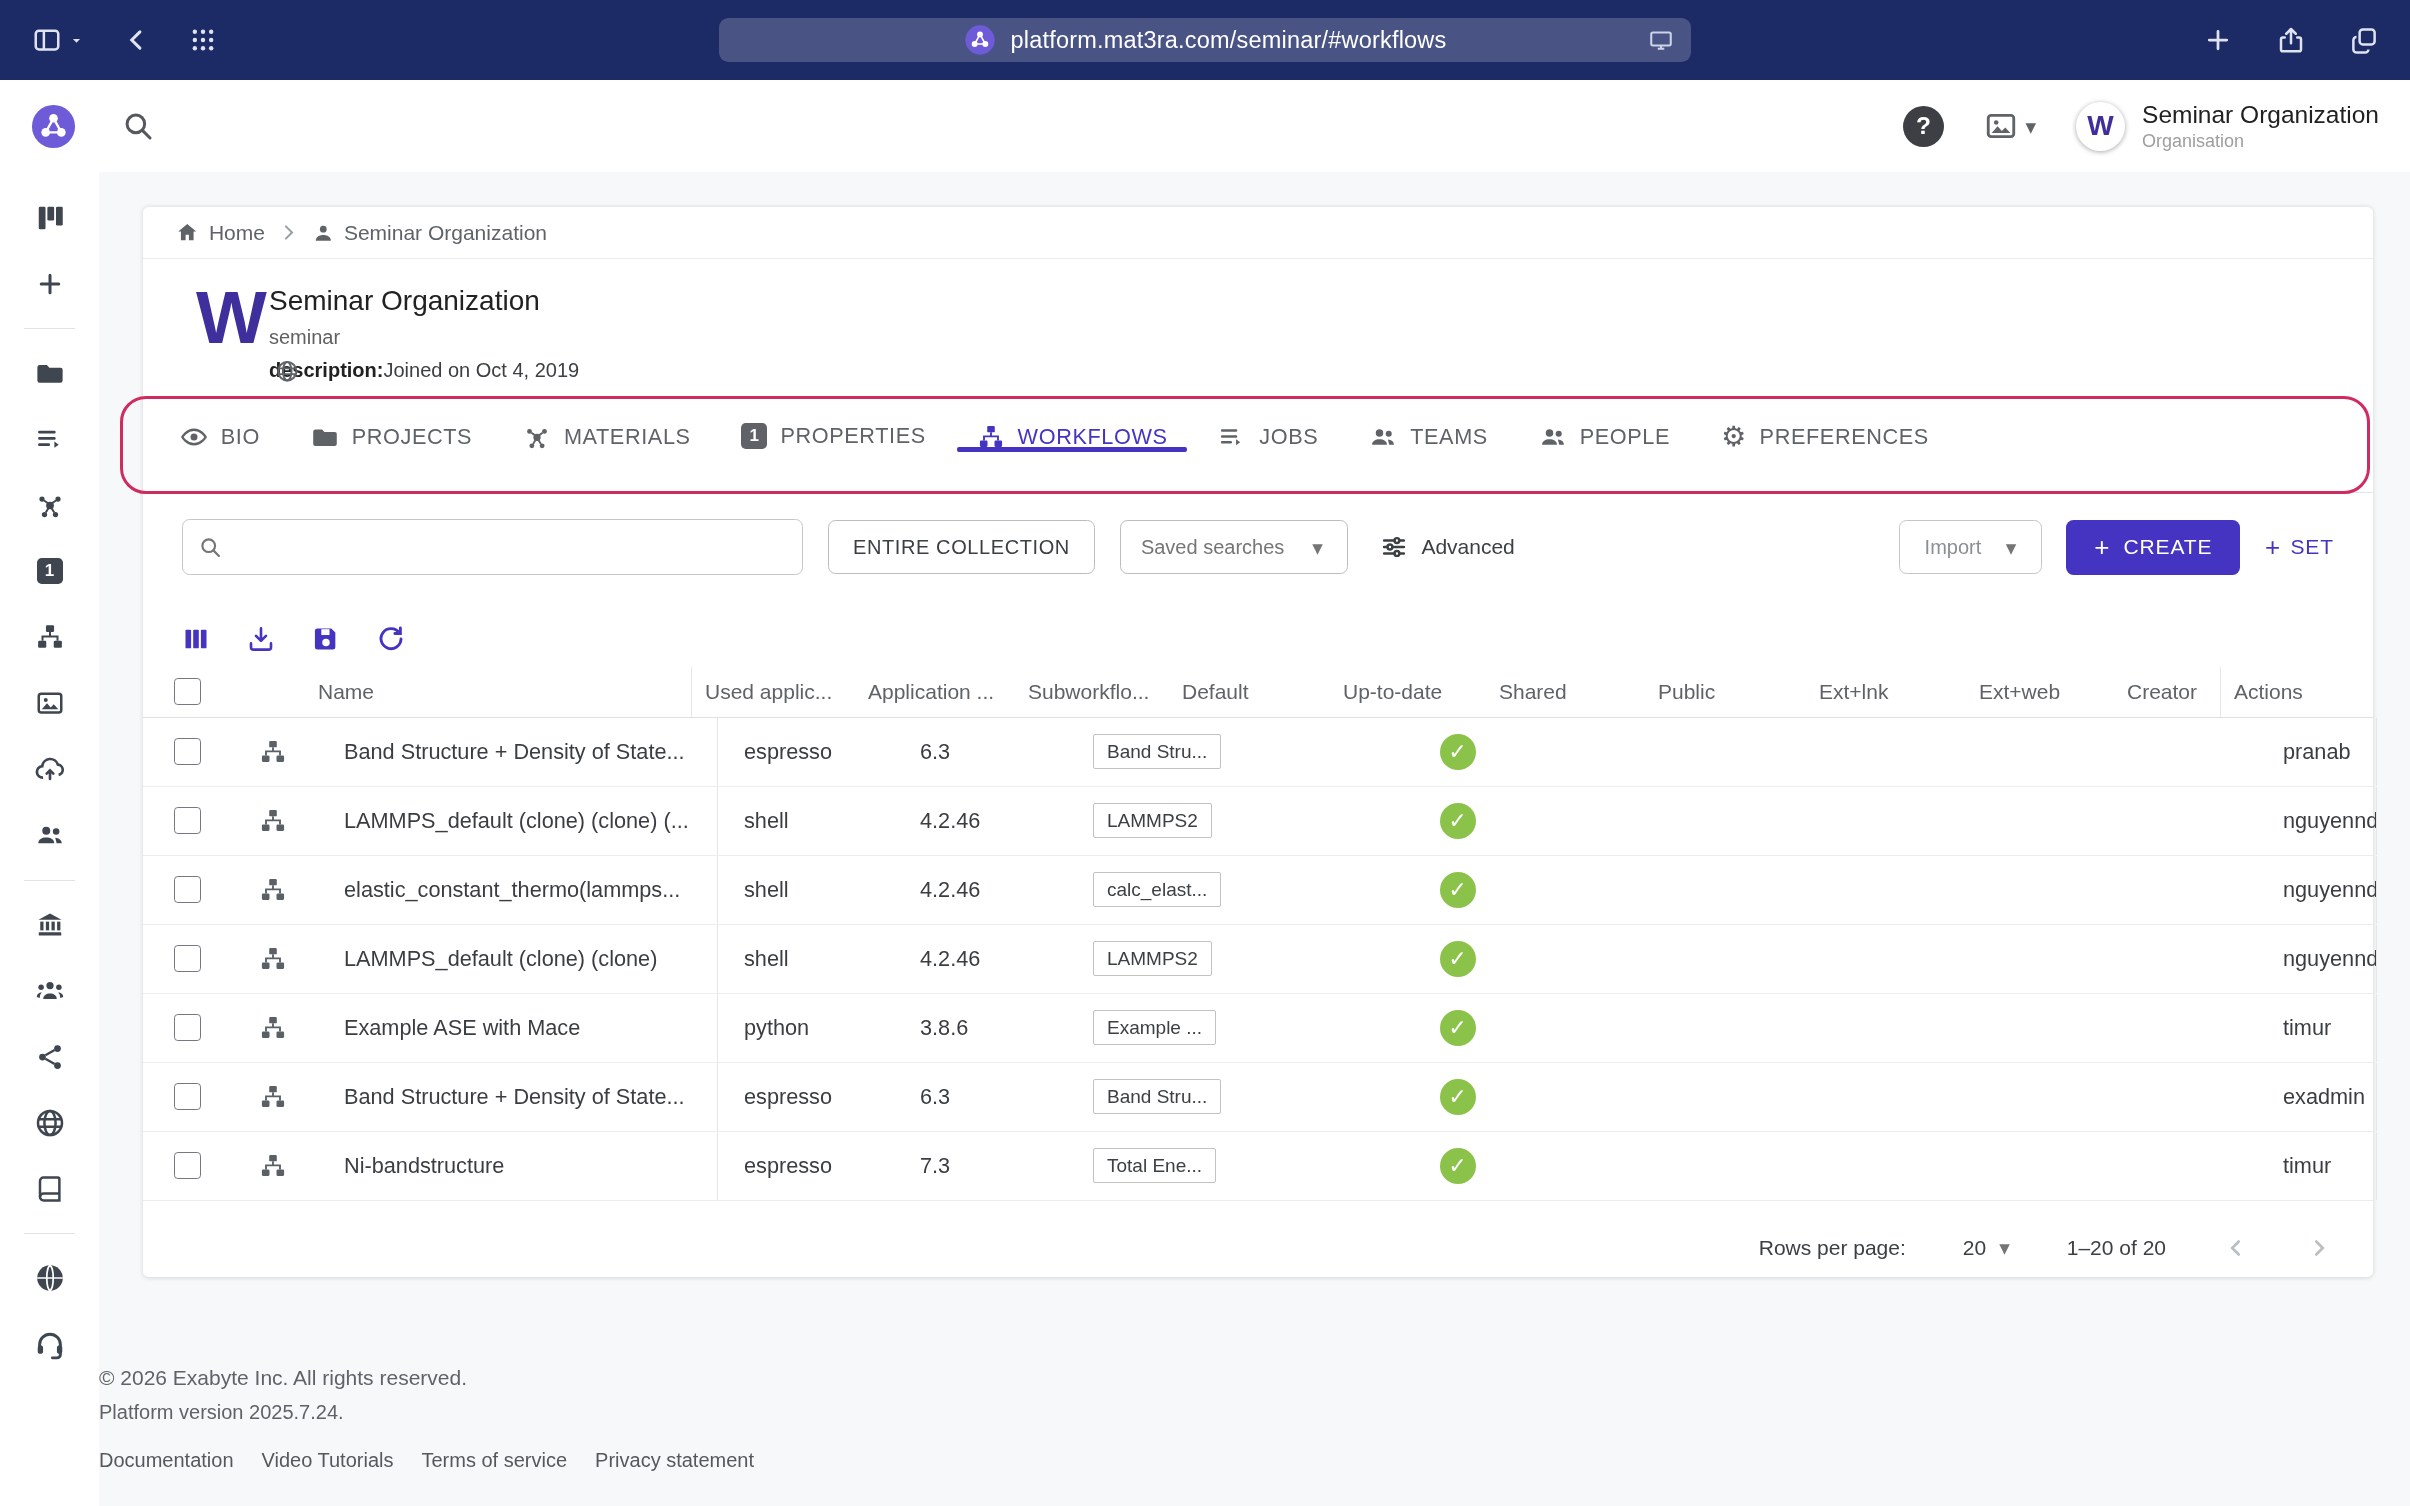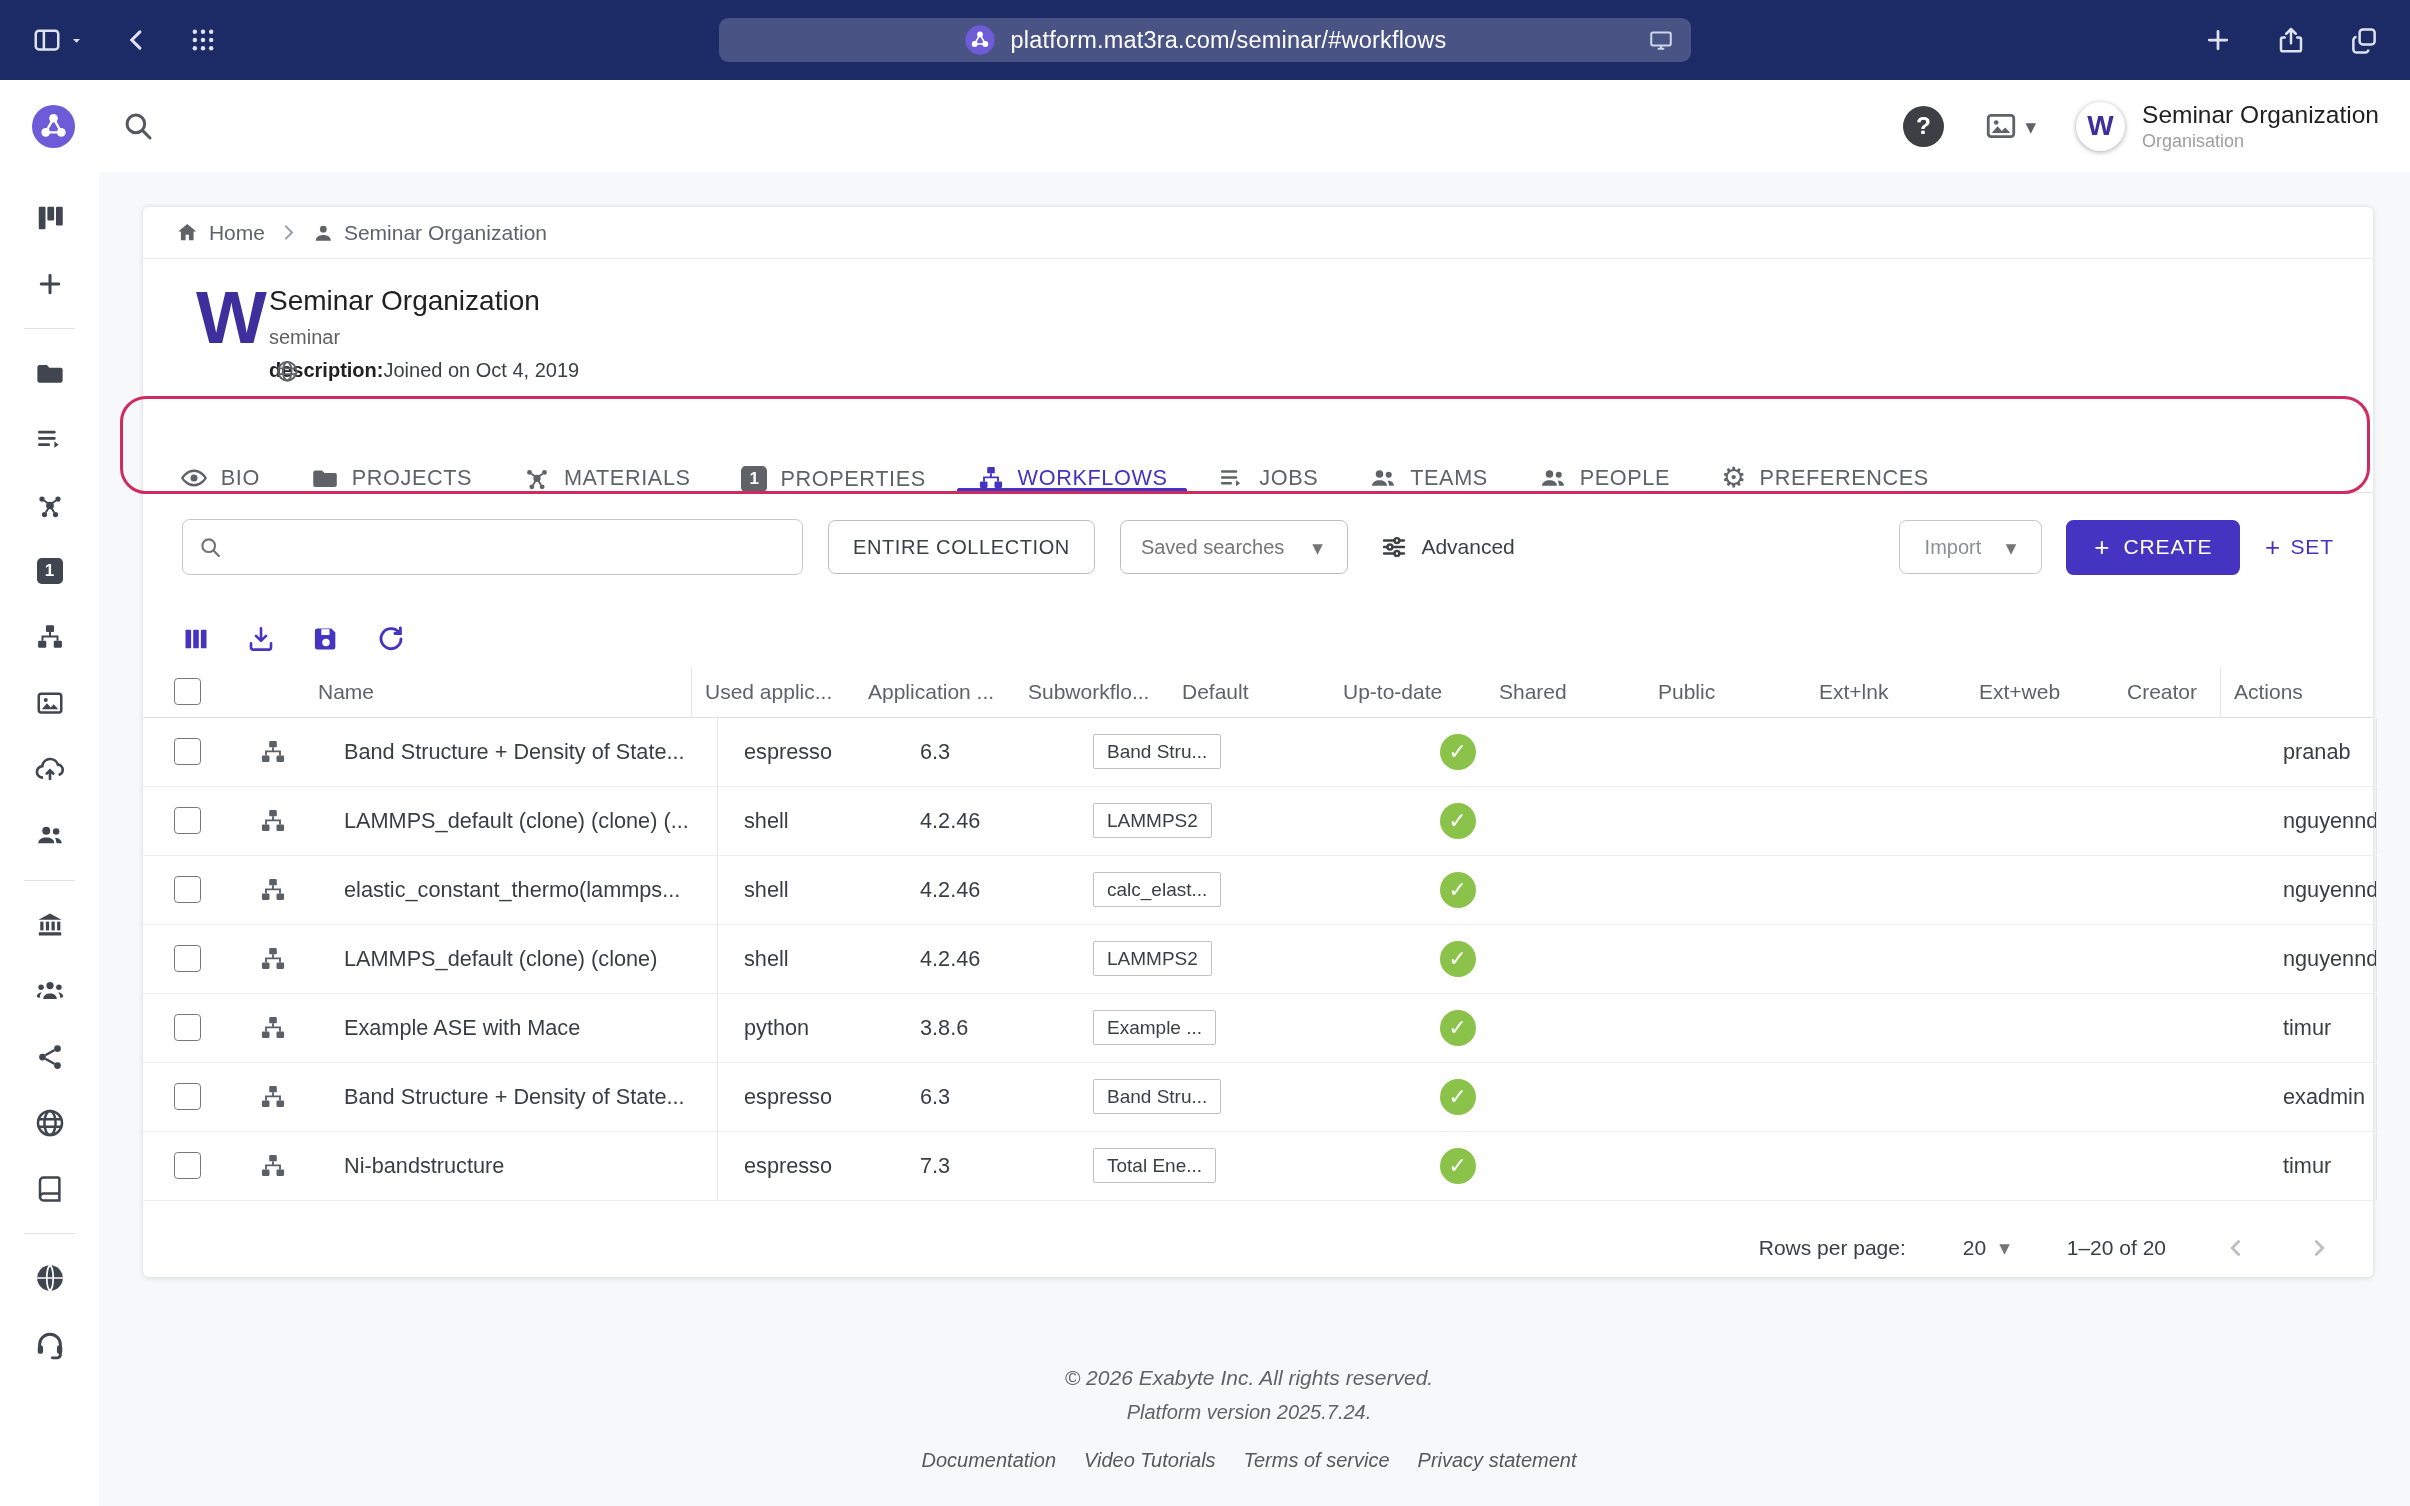--- a/index.html
+++ b/index.html
@@ -47,21 +47,21 @@
   
   .org-section{height:164px;position:relative;}
   .org-avatar{position:absolute;left:53px;top:21px;font-size:75px;font-weight:800;color:#3e2f9d;line-height:1;}
   .org-globe{position:absolute;left:132px;top:100px;color:#5f6368;}
   .org-text{margin-left:126px;padding-top:26px;}
   .org-title{font-size:28px;font-weight:500;color:#212121;}
   .org-slug{font-size:20px;color:#616161;margin-top:9.4px;}
   .org-desc{font-size:20px;color:#3c4043;margin-top:9.4px;}
   .org-desc b{color:#212121;}
   
-  .tabs-row{height:70px;border-bottom:0.9px solid #e4e4e4;display:flex;align-items:flex-end;padding-left:11.3px;}
+  .tabs-row{height:70px;border-bottom:0.9px solid #e4e4e4;display:flex;align-items:flex-start;padding-left:11.3px;}
   .tab{display:flex;align-items:center;gap:13px;padding:0 25.4px;font-size:21.7px;letter-spacing:0.6px;color:#5f6368;position:relative;cursor:pointer;font-weight:500;}
   .tab.active{color:var(--accent);}
   .tab.active::after{content:"";position:absolute;left:5.6px;right:5.6px;bottom:-0.9px;height:4.7px;background:var(--accent);border-radius:1.9px;}
   
   .toolbar{margin-top:26px;padding:0 39px;display:flex;align-items:center;gap:24.5px;height:56px;}
   .search-box{width:621px;height:56px;border:0.9px solid #c6c6c6;border-radius:7.5px;display:flex;align-items:center;padding:0 15px;gap:11.3px;color:#757575;}
   .search-box input{border:none;outline:none;flex:1;font-size:21px;font-family:inherit;color:#212121;background:transparent;}
   .btn-outline{height:54px;border:0.9px solid #bdbdbd;border-radius:7.5px;display:flex;align-items:center;padding:0 24.5px;font-size:20px;cursor:pointer;background:#fff;}
   .btn-collection{color:#3c4043;letter-spacing:0.6px;font-weight:500;}
   .btn-saved{color:#757575;gap:28px;padding-left:20px;}
@@ -85,21 +85,21 @@
   .checkbox{width:27px;height:27px;border:1.9px solid #75797f;border-radius:3.8px;cursor:pointer;background:#fff;flex:0 0 auto;}
   .tree-ic{color:#5b6067;}
   .chip{display:inline-block;border:0.9px solid #c2c2c2;border-radius:2px;padding:5.6px 13px;font-size:19px;color:#3c4043;background:#fff;cursor:pointer;}
   .ok{width:36px;height:36px;border-radius:50%;background:var(--success);color:#fff;display:flex;align-items:center;justify-content:center;font-size:21.7px;font-weight:700;margin-left:5.6px;flex:0 0 auto;}
   .kebab{font-size:32px;color:#5f6368;cursor:pointer;margin-left:auto;margin-right:41px;line-height:1;}
   
   .pagination{margin-top:24.5px;height:45px;display:flex;align-items:center;justify-content:flex-end;gap:57px;padding-right:41px;color:#3c4043;font-size:21px;}
   .rpp{display:flex;align-items:center;gap:13px;cursor:pointer;}
   .pg-btn{color:#b9bec4;cursor:pointer;display:flex;align-items:center;}
   
-  .site-footer{position:absolute;left:0;right:12px;top:1194px;text-align:center;color:#5f6368;font-style:italic;}
+  .site-footer{position:absolute;left:0;right:12px;top:1194px;text-align:left;color:#5f6368;}
   .f-line1{font-size:21px;}
   .f-line2{font-size:20px;margin-top:11.3px;}
   .f-links{margin-top:24.5px;display:inline-flex;gap:28px;font-size:20px;color:#55585c;}
   .f-links span{cursor:pointer;}
   
   .annotation{position:absolute;left:120px;top:396px;width:2250px;height:98px;border:3.8px solid var(--annot);border-radius:26px;z-index:40;pointer-events:none;}
 </style>
 </head>
 <body>
 

